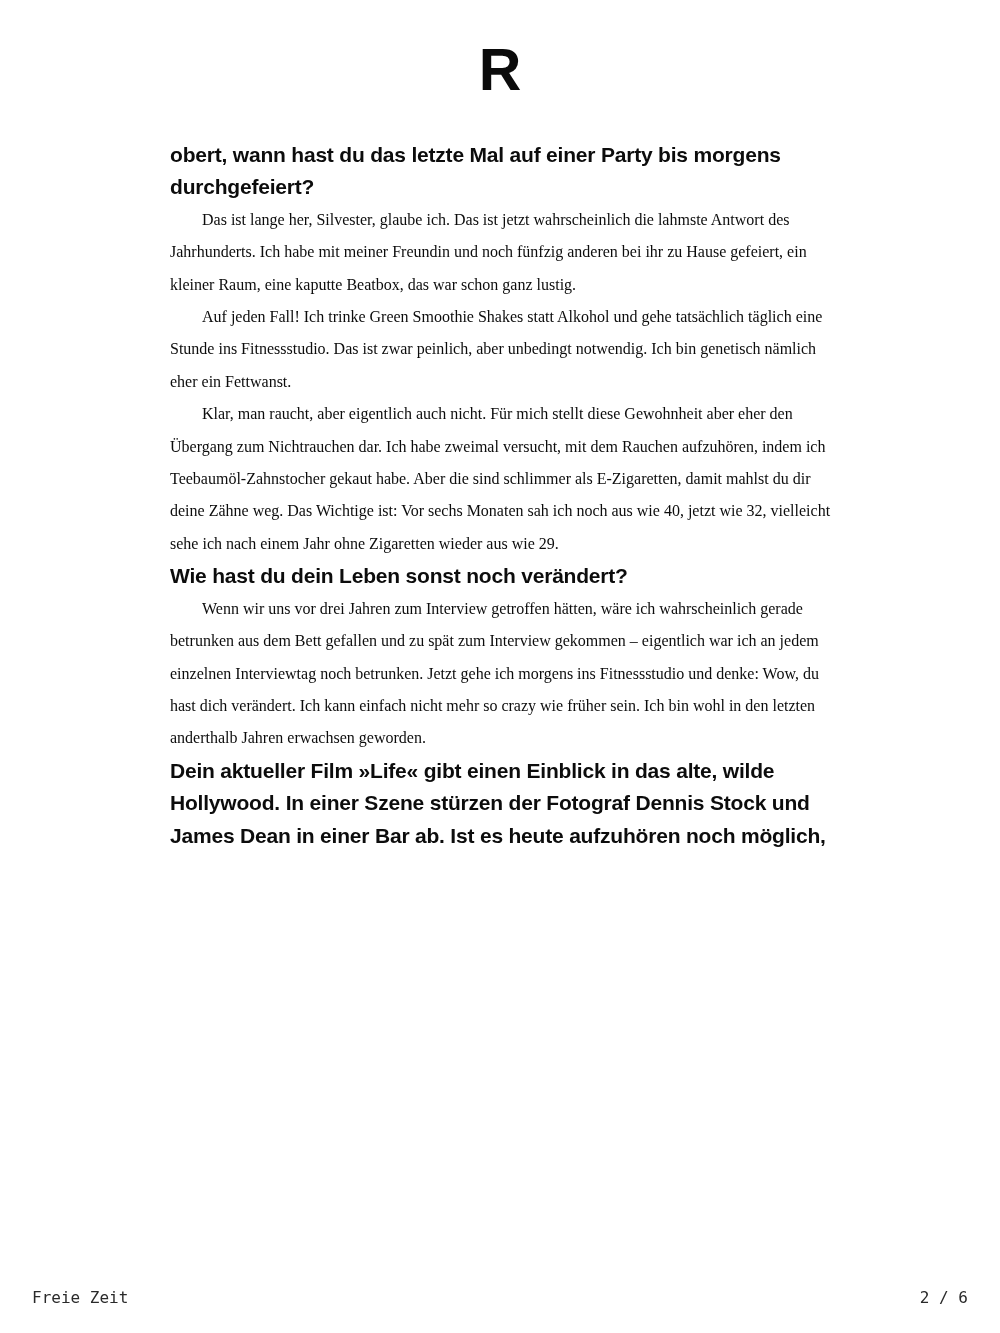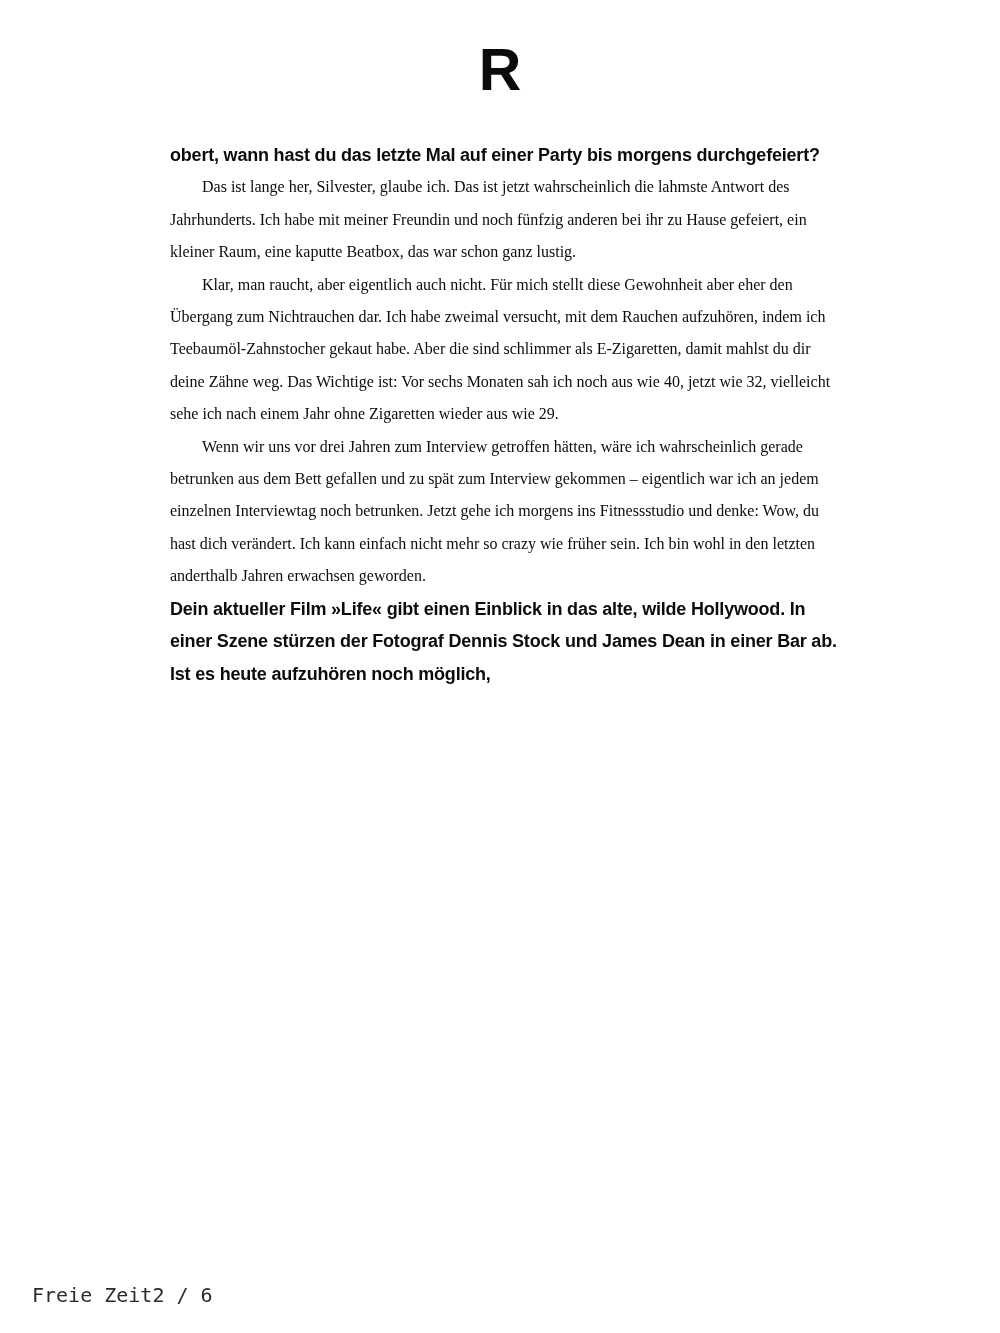--- a/index.html
+++ b/index.html
@@ -33,54 +33,56 @@
     width: 672px;
     color: #0c0c0c;
   }
   .body-col p {
     margin: 0;
     text-align: left;
   }
   .body-col p.question {
     font-family: "Liberation Sans", sans-serif;
     font-weight: 700;
-    font-size: 18px;
+    font-size: 21px;
     line-height: 32.4px;
     letter-spacing: -0.2px;
   }
   .body-col p.answer {
     font-family: "Liberation Serif", serif;
     font-size: 16px;
     line-height: 32.4px;
     text-indent: 32px;
   }
   .footer {
     position: absolute;
     left: 32px;
     right: 32px;
     bottom: 26px;
     display: flex;
-    justify-content: flex-start;
+    justify-content: space-between;
     align-items: baseline;
     font-family: "DejaVu Sans Mono", monospace;
-    font-size: 20px;
+    font-size: 16px;
     color: #2a2a2a;
   }
 </style>
 </head>
 <body>
 
 <div class="page">
 
   <div class="dropcap">R</div>
 
   <main class="body-col" id="paragraphs">
       <p class="question">obert, wann hast du das letzte Mal auf einer Party bis morgens durchgefeiert?</p>
       <p class="answer">Das ist lange her, Silvester, glaube ich. Das ist jetzt wahrscheinlich die lahmste Antwort des Jahrhunderts. Ich habe mit meiner Freundin und noch fünfzig anderen bei ihr zu Hause gefeiert, ein kleiner Raum, eine kaputte Beatbox, das war schon ganz lustig.</p>
+      <p class="answer">Auf jeden Fall! Ich trinke Green Smoothie Shakes statt Alkohol und gehe tatsächlich täglich eine Stunde ins Fitnessstudio. Das ist zwar peinlich, aber unbedingt notwendig. Ich bin genetisch nämlich eher ein Fettwanst.</p>
       <p class="answer">Klar, man raucht, aber eigentlich auch nicht. Für mich stellt diese Gewohnheit aber eher den Übergang zum Nichtrauchen dar. Ich habe zweimal versucht, mit dem Rauchen aufzuhören, indem ich Teebaumöl-Zahnstocher gekaut habe. Aber die sind schlimmer als E-Zigaretten, damit mahlst du dir deine Zähne weg. Das Wichtige ist: Vor sechs Monaten sah ich noch aus wie 40, jetzt wie 32, vielleicht sehe ich nach einem Jahr ohne Zigaretten wieder aus wie 29.</p>
+      <p class="question">Wie hast du dein Leben sonst noch verändert?</p>
       <p class="answer">Wenn wir uns vor drei Jahren zum Interview getroffen hätten, wäre ich wahrscheinlich gerade betrunken aus dem Bett gefallen und zu spät zum Interview gekommen – eigentlich war ich an jedem einzelnen Interviewtag noch betrunken. Jetzt gehe ich morgens ins Fitnessstudio und denke: Wow, du hast dich verändert. Ich kann einfach nicht mehr so crazy wie früher sein. Ich bin wohl in den letzten anderthalb Jahren erwachsen geworden.</p>
       <p class="question">Dein aktueller Film »Life« gibt einen Einblick in das alte, wilde Hollywood. In einer Szene stürzen der Fotograf Dennis Stock und James Dean in einer Bar ab. Ist es heute aufzuhören noch möglich,</p>
     </main>
 
   <footer class="footer">
     <span>Freie Zeit</span>
     <span>2 / 6</span>
   </footer>
 
 </div>

